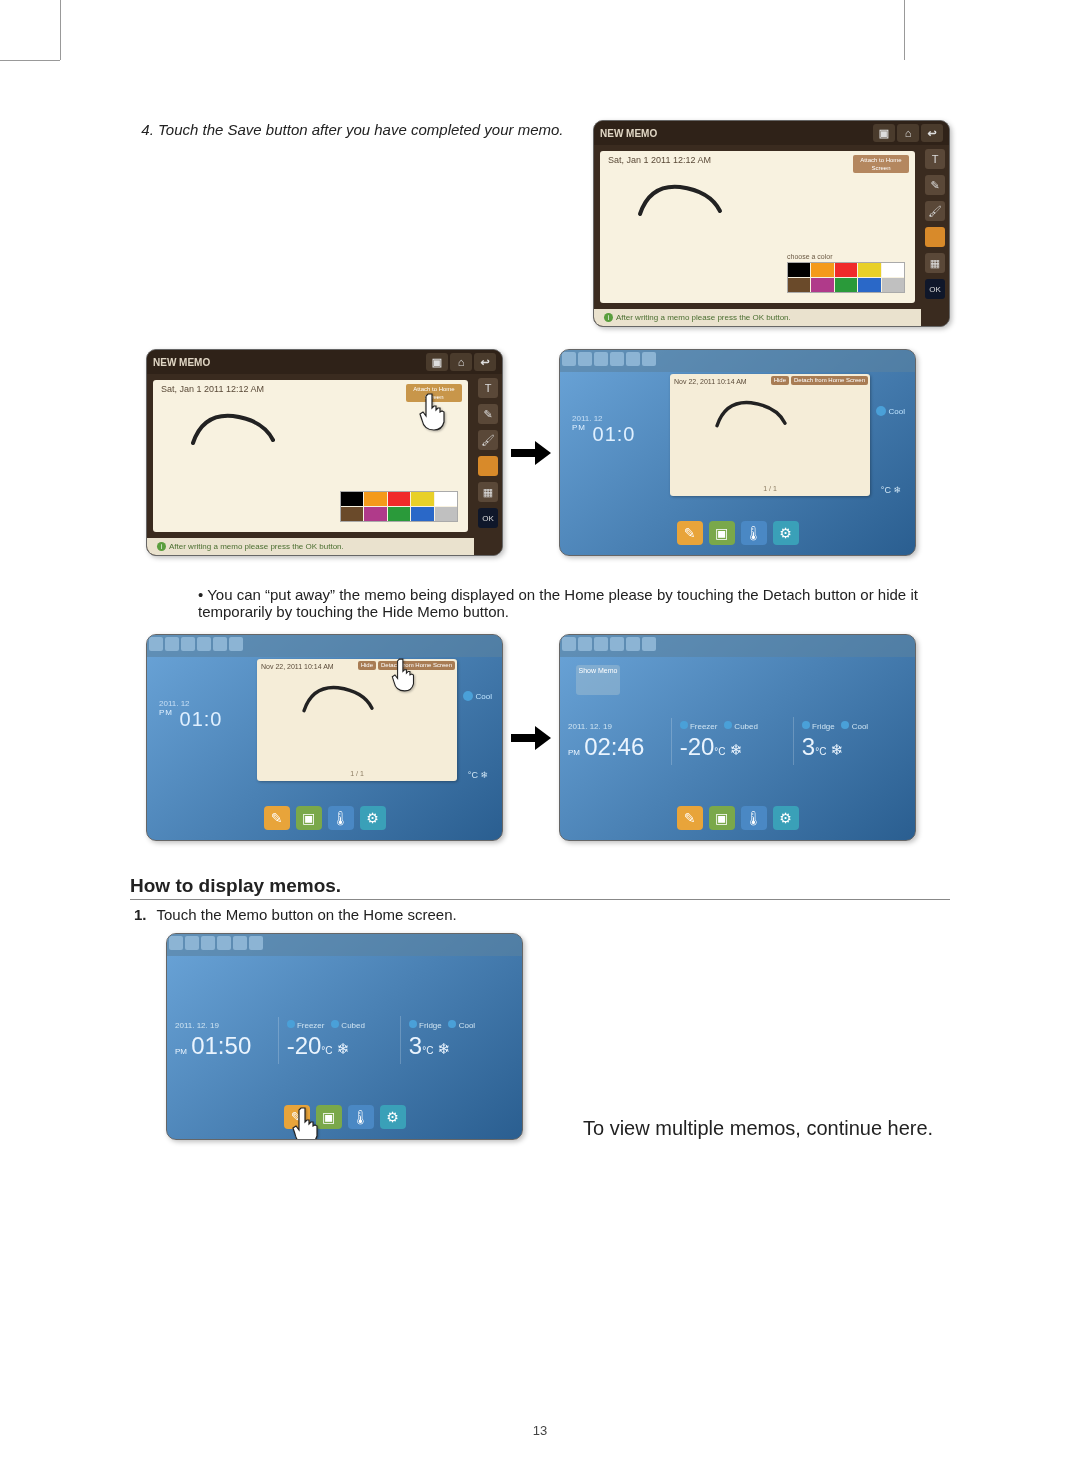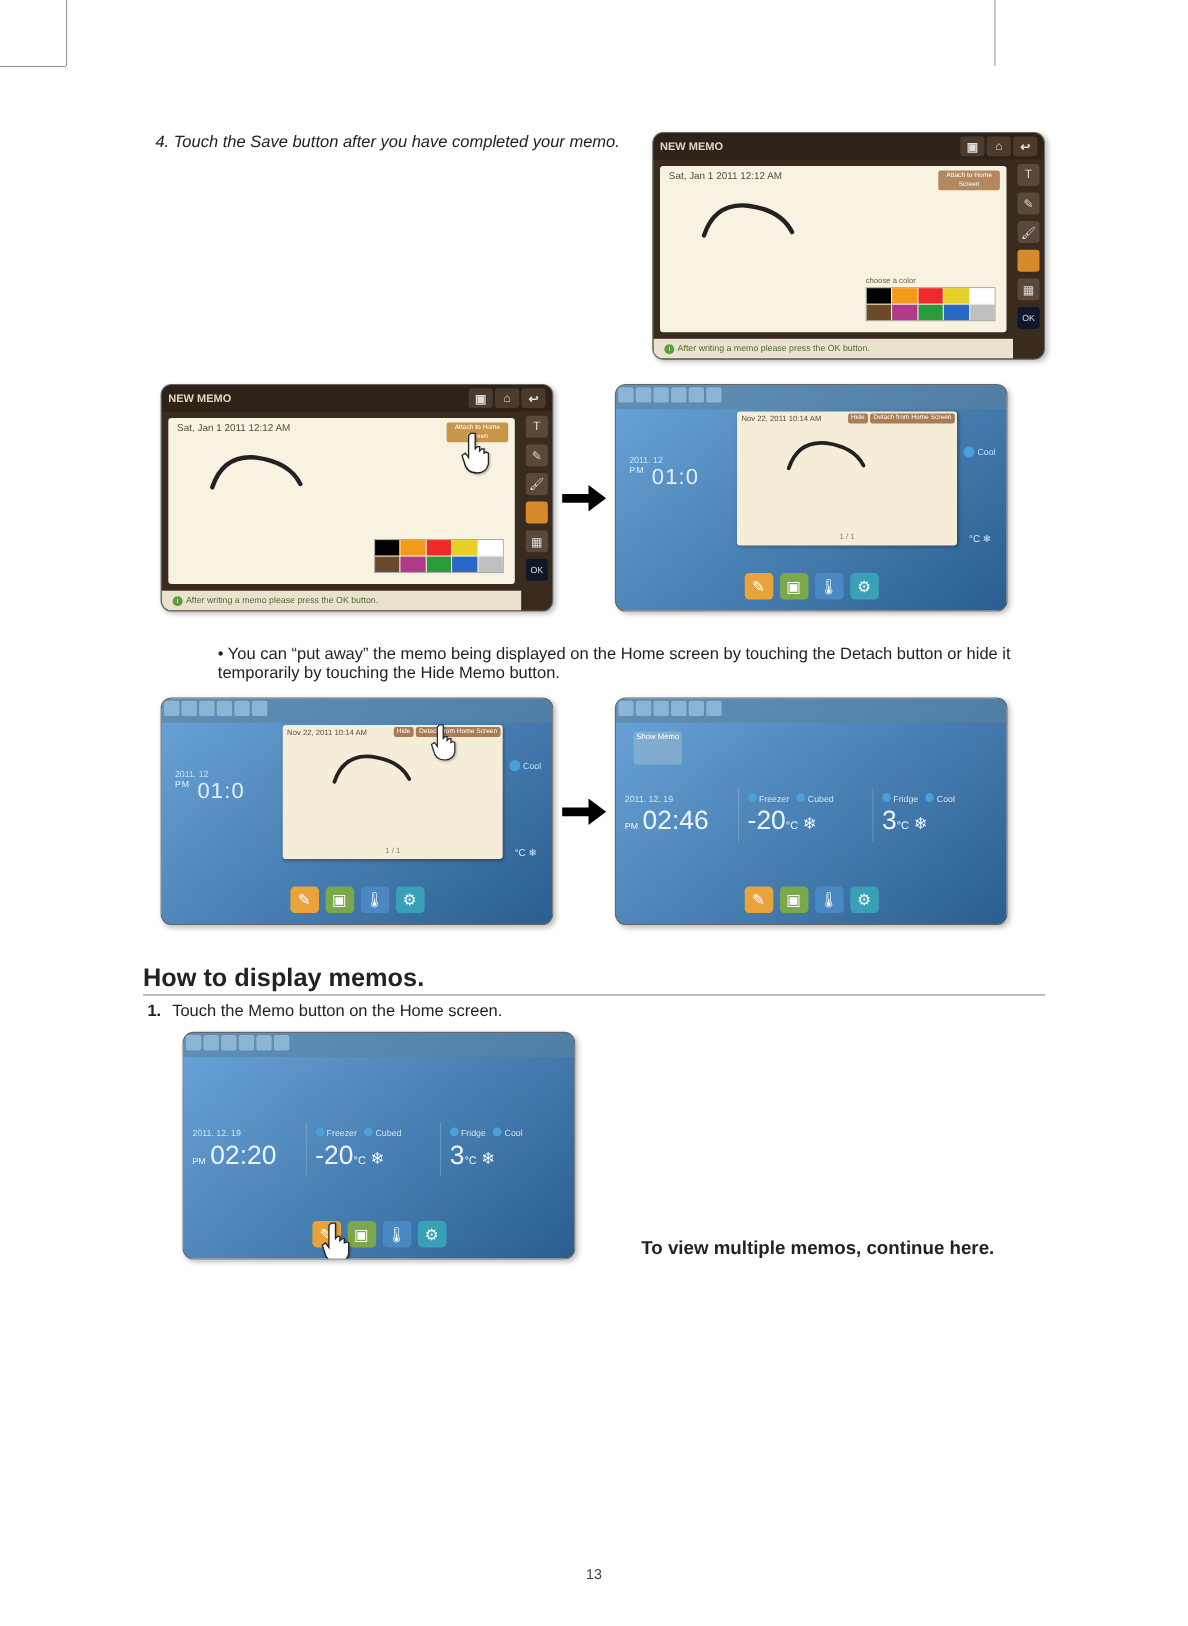--- a/index.html
+++ b/index.html
@@ -393,37 +393,37 @@
     align-items: center;
     gap: 8px;
     margin-top: 22px;
   }
   .arrow {
     width: 40px;
     height: 24px;
   }
   .arrow svg { width: 100%; height: 100%; }
   .section-head {
-    font-size: 23px;
+    font-size: 19px;
     font-weight: bold;
     border-bottom: 1px solid #888;
     padding-bottom: 2px;
     margin: 34px 0 6px 0;
   }
   .section-step {
     font-size: 15px;
     margin-left: 4px;
   }
   .section-step .num {
     font-weight: bold;
     margin-right: 10px;
   }
   .continue {
-    font-weight: bold;
-    font-size: 17px;
+    font-weight: normal;
+    font-size: 20px;
   }
   .hand {
     position: absolute;
   }
   .hand svg {
     filter: drop-shadow(1px 1px 1px rgba(0,0,0,0.3));
   }
 </style>
 </head>
 <body>
@@ -581,21 +581,21 @@
         <div class="dock">
           <div class="dock-icon" style="background:#e8a43a">✎</div>
           <div class="dock-icon" style="background:#7aa84a">▣</div>
           <div class="dock-icon" style="background:#4a88c4">🌡</div>
           <div class="dock-icon" style="background:#3aa0b8">⚙</div>
         </div>
       </div>
     </div>
 
     <ul class="bul" style="margin-top:30px;padding-left:68px">
-      <li>You can “put away” the memo being displayed on the Home screen by touching the Detach button or hide it temporarily by touching the Hide Memo button.</li>
+      <li>You can “put away” the memo being displayed on the Home please by touching the Detach button or hide it temporarily by touching the Hide Memo button.</li>
     </ul>
 
     <div class="pair" style="margin-top:14px">
       <div class="shot home-shot" style="margin-left:16px">
         <div class="topbar">
             <div class="tbi"></div>
             <div class="tbi"></div>
             <div class="tbi"></div>
             <div class="tbi"></div>
             <div class="tbi"></div>
@@ -684,21 +684,21 @@
             <div class="tbi"></div>
             <div class="tbi"></div>
             <div class="tbi"></div>
             <div class="tbi"></div>
             <div class="tbi"></div>
             <div class="tbi"></div>
           </div>
         <div class="temp-row">
           <div class="temp-block" style="flex:0.9">
             <div class="labels">2011. 12. 19</div>
-            <div><span class="ampm" style="font-size:8px">PM</span> <span class="big">02:20</span></div>
+            <div><span class="ampm" style="font-size:8px">PM</span> <span class="big">01:50</span></div>
           </div>
           <div class="temp-block">
             <div class="labels"><span class="status-dot" style="width:8px;height:8px"></span> <span>Freezer</span> &nbsp; <span class="status-dot" style="width:8px;height:8px"></span> <span>Cubed</span></div>
             <div><span class="big">-20</span><span class="unit">°C</span> ❄</div>
           </div>
           <div class="temp-block">
             <div class="labels"><span class="status-dot" style="width:8px;height:8px"></span> <span>Fridge</span> &nbsp; <span class="status-dot" style="width:8px;height:8px"></span> <span>Cool</span></div>
             <div><span class="big">3</span><span class="unit">°C</span> ❄</div>
           </div>
         </div>

